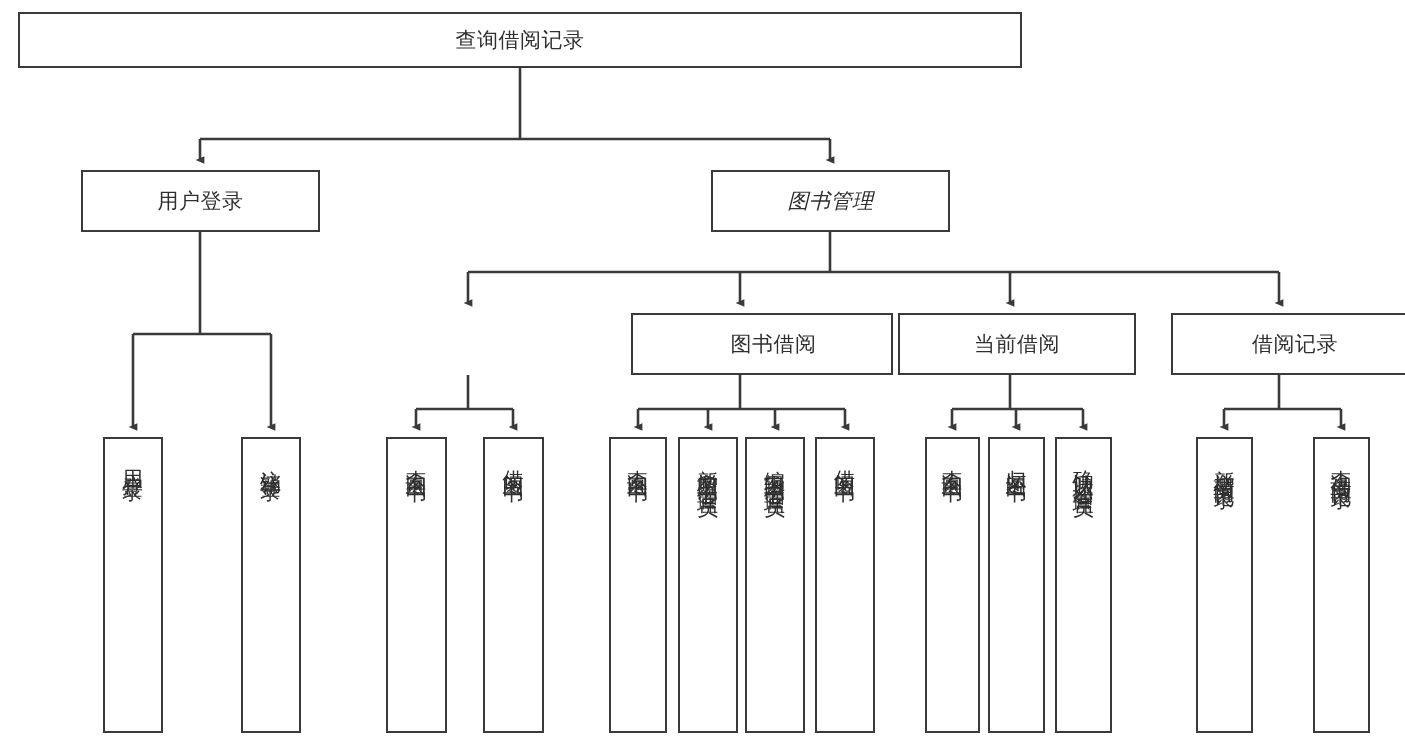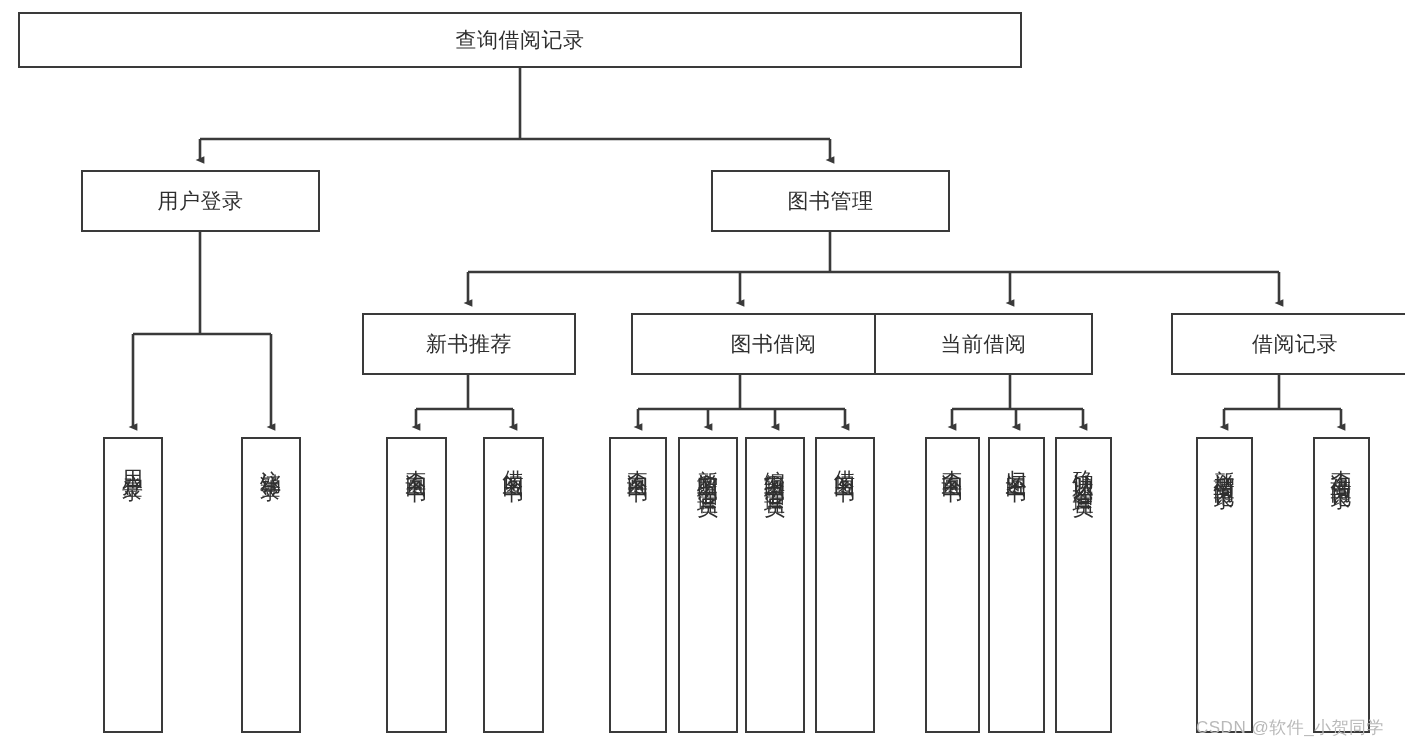--- a/index.html
+++ b/index.html
@@ -123,31 +123,28 @@
     </g>
   </svg>
 
   <div class="node-box" style="left:18px;top:12px;width:1004px;height:56px;">
     <span class="node-label">查询借阅记录</span>
   </div>
 
   <div class="node-box" style="left:81px;top:170px;width:239px;height:62px;">
     <span class="node-label">用户登录</span>
   </div>
-  <div class="node-box" style="left:711px;top:170px;width:239px;height:62px;">
+  <div class="node-box" style="left:711px;top:170px;width:239px;height:62px;font-style:italic;">
     <span class="node-label">图书管理</span>
   </div>
 
-  <div class="node-box" style="left:362px;top:313px;width:214px;height:62px;">
-    <span class="node-label">新书推荐</span>
-  </div>
   <div class="node-box" style="left:631px;top:313px;width:262px;height:62px;padding-left:23px;">
     <span class="node-label">图书借阅</span>
   </div>
-  <div class="node-box" style="left:874px;top:313px;width:219px;height:62px;">
+  <div class="node-box" style="left:898px;top:313px;width:238px;height:62px;">
     <span class="node-label">当前借阅</span>
   </div>
   <div class="node-box" style="left:1171px;top:313px;width:248px;height:62px;">
     <span class="node-label">借阅记录</span>
   </div>
 
   <div class="node-box vertical" style="left:103px;top:437px;width:60px;height:296px;">
     <span class="node-label">用户登录</span>
   </div>
   <div class="node-box vertical" style="left:241px;top:437px;width:60px;height:296px;">
@@ -180,15 +177,14 @@
   <div class="node-box vertical" style="left:1055px;top:437px;width:57px;height:296px;">
     <span class="node-label">确认归还（管理员）</span>
   </div>
   <div class="node-box vertical" style="left:1196px;top:437px;width:57px;height:296px;">
     <span class="node-label">新增借阅记录</span>
   </div>
   <div class="node-box vertical" style="left:1313px;top:437px;width:57px;height:296px;">
     <span class="node-label">查询借阅记录</span>
   </div>
 
-  <div class="watermark" style="left:1196px;top:716px;">CSDN @软件_小贺同学</div>
 
 </div>
 
 </body></html>

